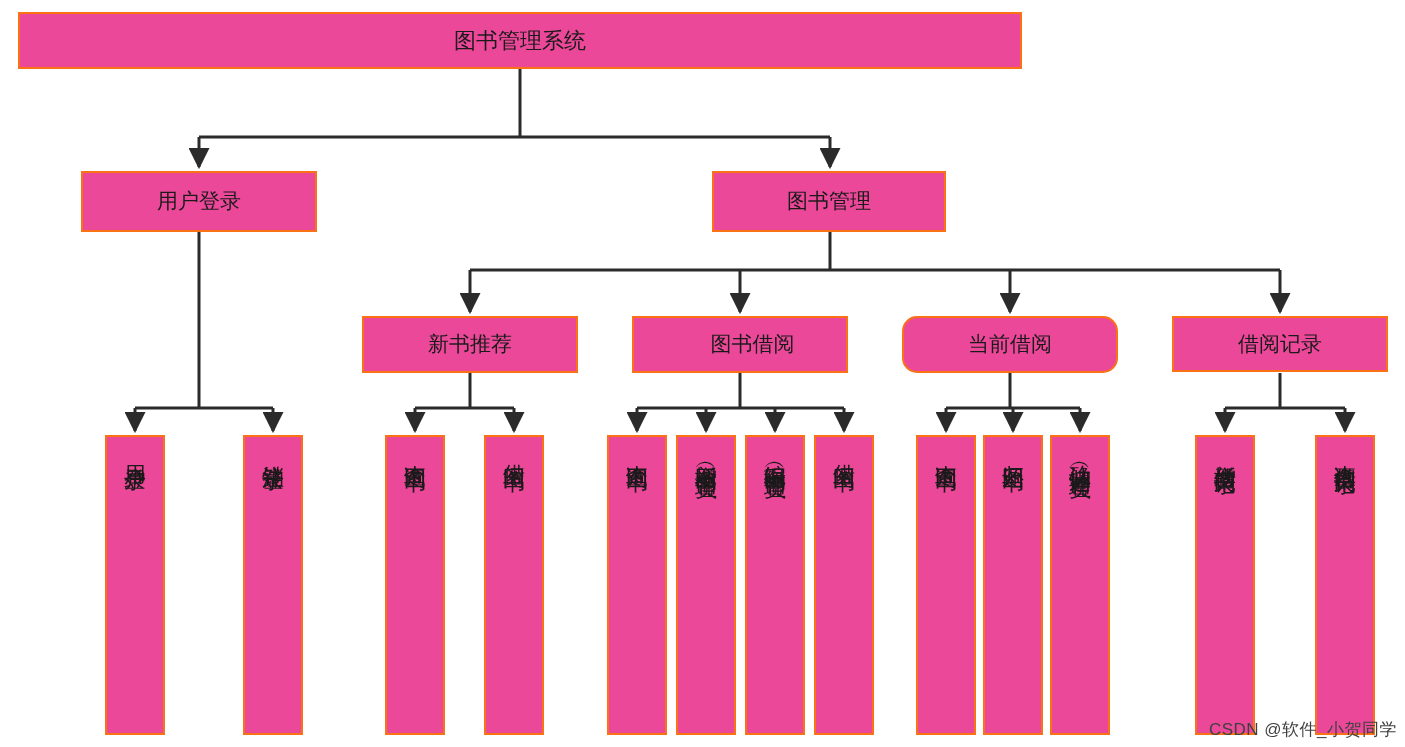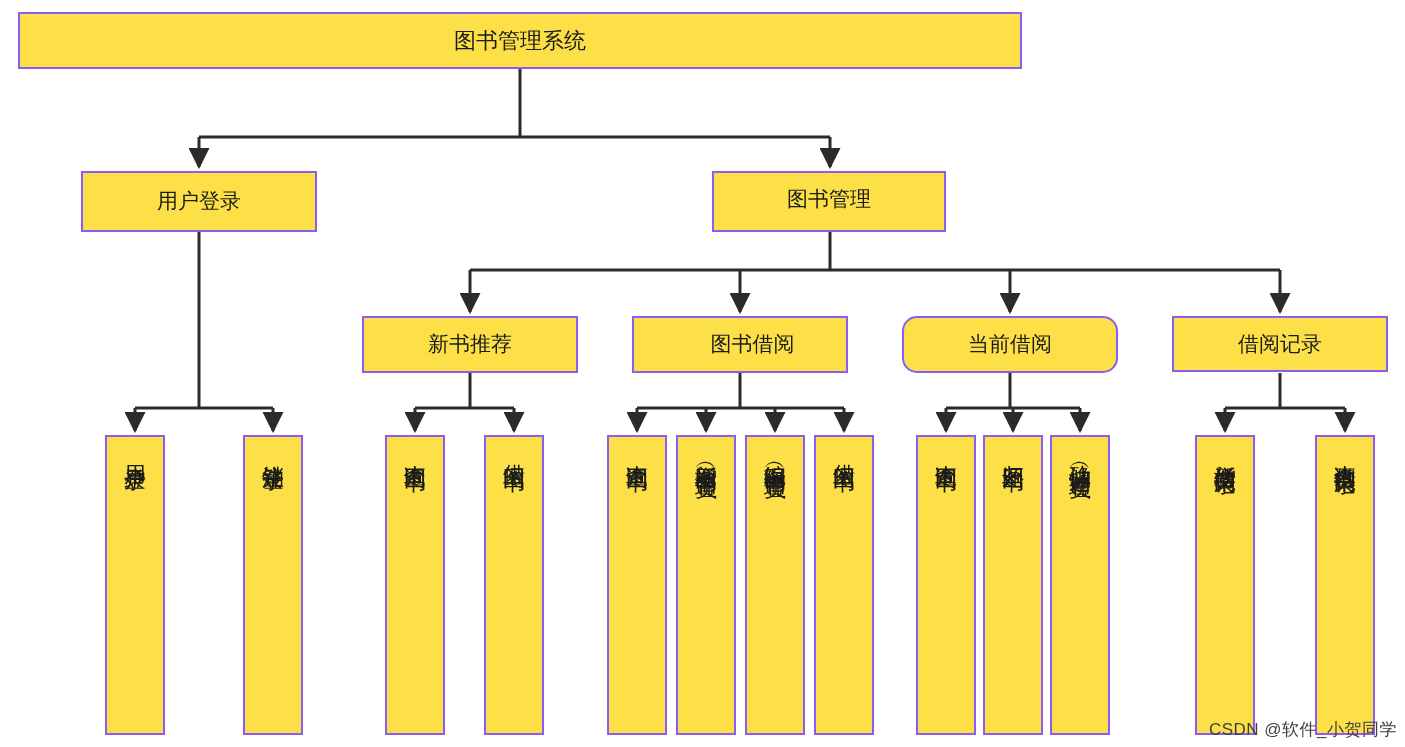--- a/index.html
+++ b/index.html
@@ -22,22 +22,22 @@
     position: absolute;
     left: 0;
     top: 0;
     width: 1405px;
     height: 747px;
     pointer-events: none;
   }
   .node {
     position: absolute;
     box-sizing: border-box;
-    background: #fde047;
-    border: 2px solid #8b5cf6;
+    background: #ec4899;
+    border: 2px solid #f97316;
     display: flex;
     align-items: center;
     justify-content: center;
     color: #1a1a1a;
     z-index: 2;
   }
   .node .label {
     display: block;
     text-align: center;
     line-height: 1.18;
@@ -129,21 +129,21 @@
     </g>
   </svg>
 
   <div class="node root horiz" style="left: 18px; top: 12px; width: 1004px; height: 57px;">
     <span class="label">图书管理系统</span>
   </div>
 
   <div class="node horiz" style="left: 81px; top: 171px; width: 236px; height: 61px;">
     <span class="label">用户登录</span>
   </div>
-  <div class="node horiz" style="left: 712px; top: 171px; width: 234px; height: 61px; font-family: Liberation Mono, monospace;">
+  <div class="node horiz" style="left: 712px; top: 171px; width: 234px; height: 61px;">
     <span class="label">图书管理</span>
   </div>
 
   <div class="node horiz" style="left: 362px; top: 316px; width: 216px; height: 57px;">
     <span class="label">新书推荐</span>
   </div>
   <div class="node horiz" style="left: 632px; top: 316px; width: 216px; height: 57px; padding-left: 25px;">
     <span class="label">图书借阅</span>
   </div>
   <div class="node horiz" style="left: 902px; top: 316px; width: 216px; height: 57px; border-radius: 15px;">

